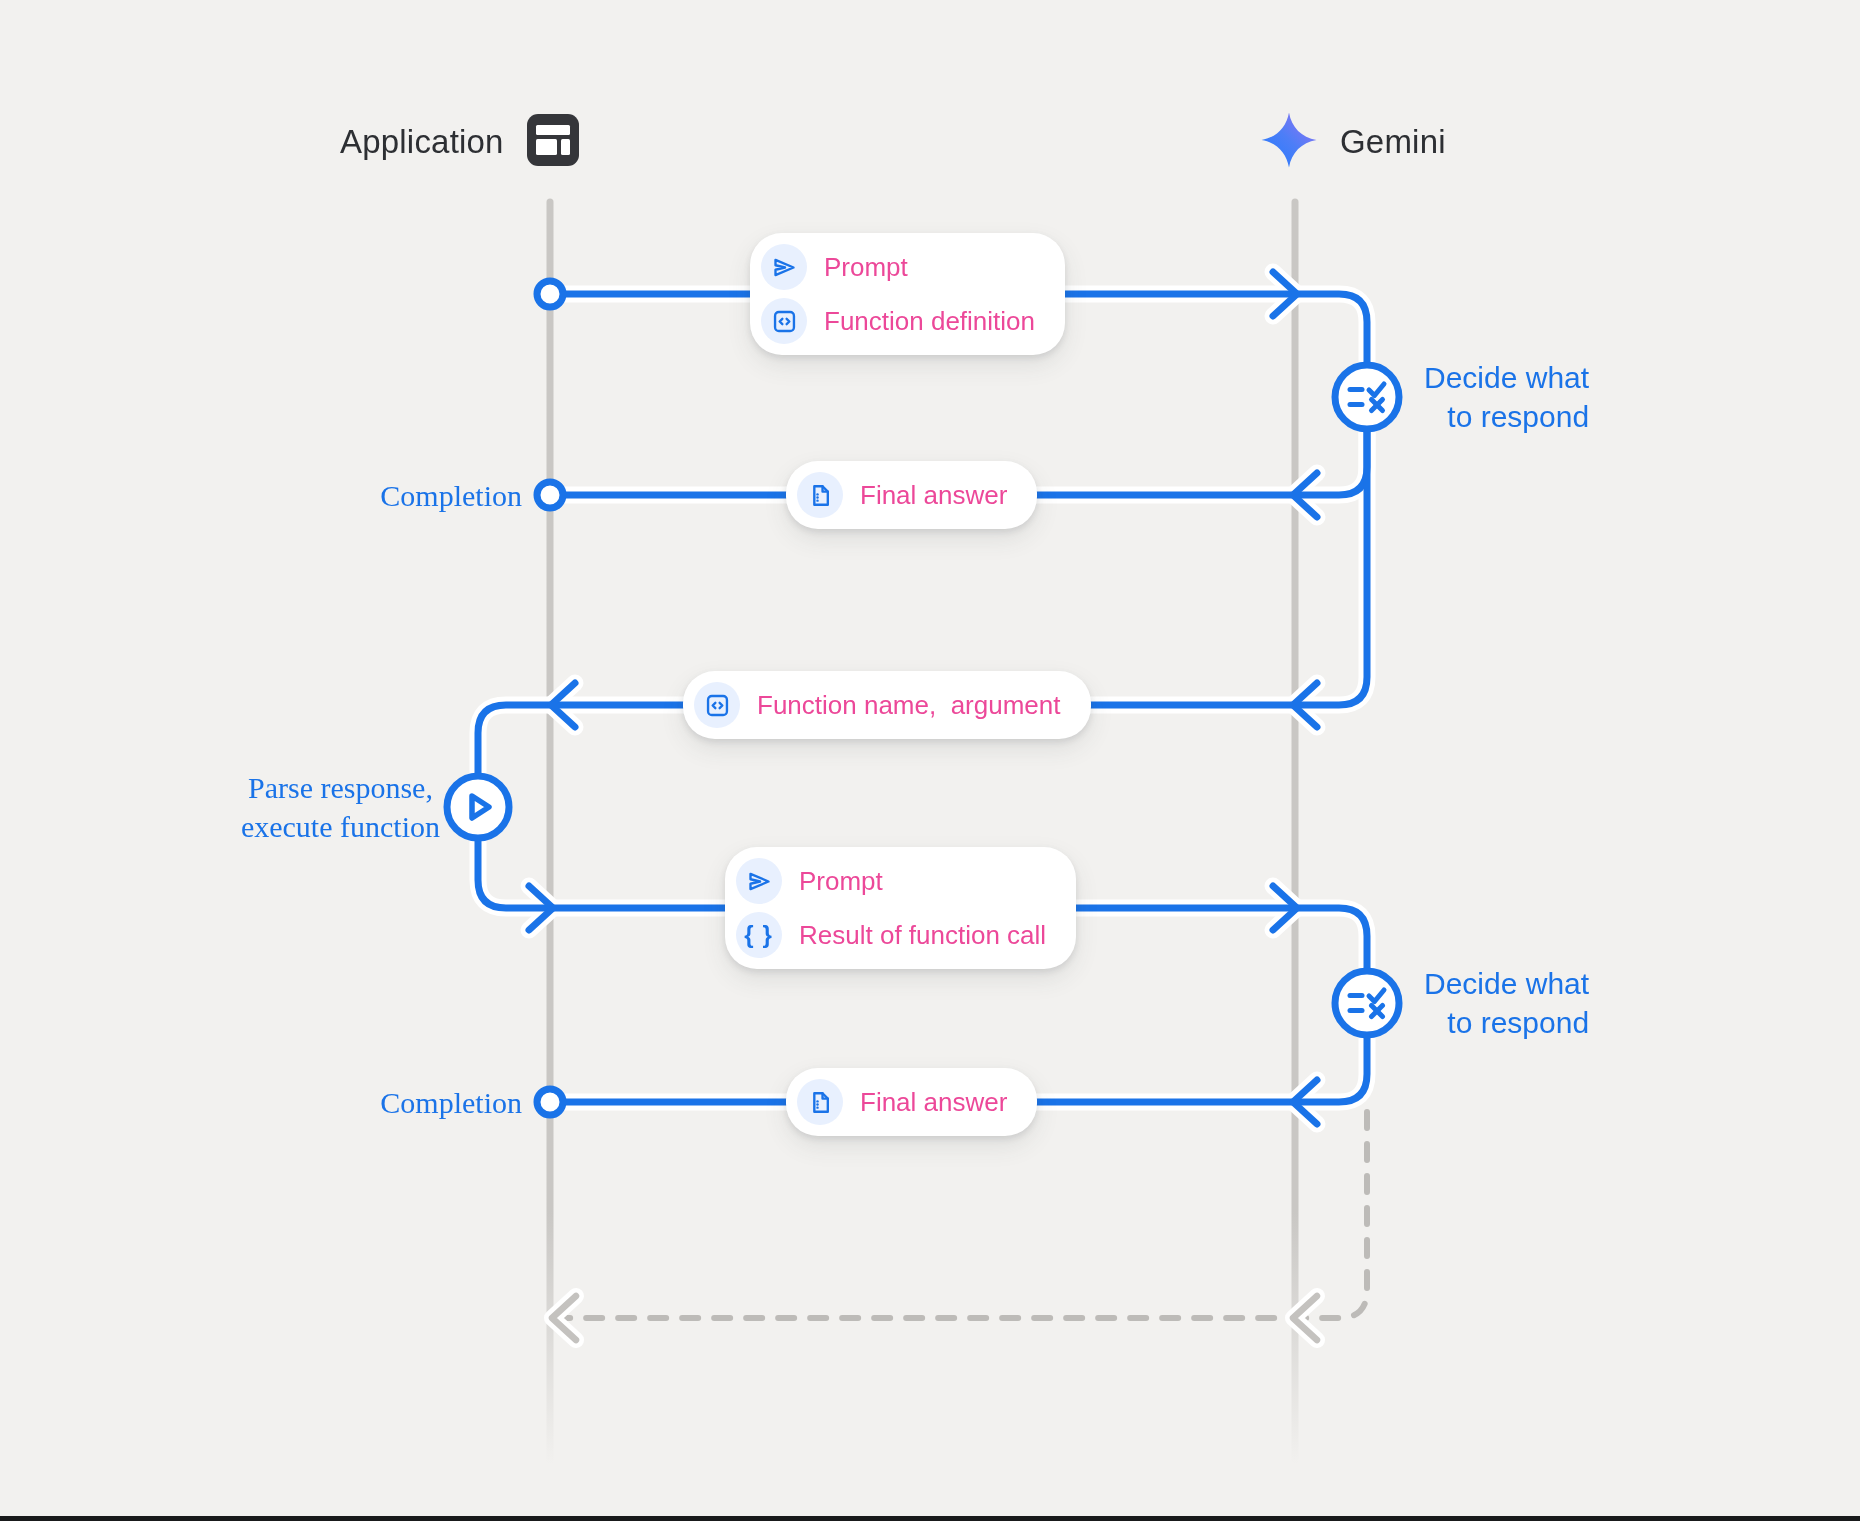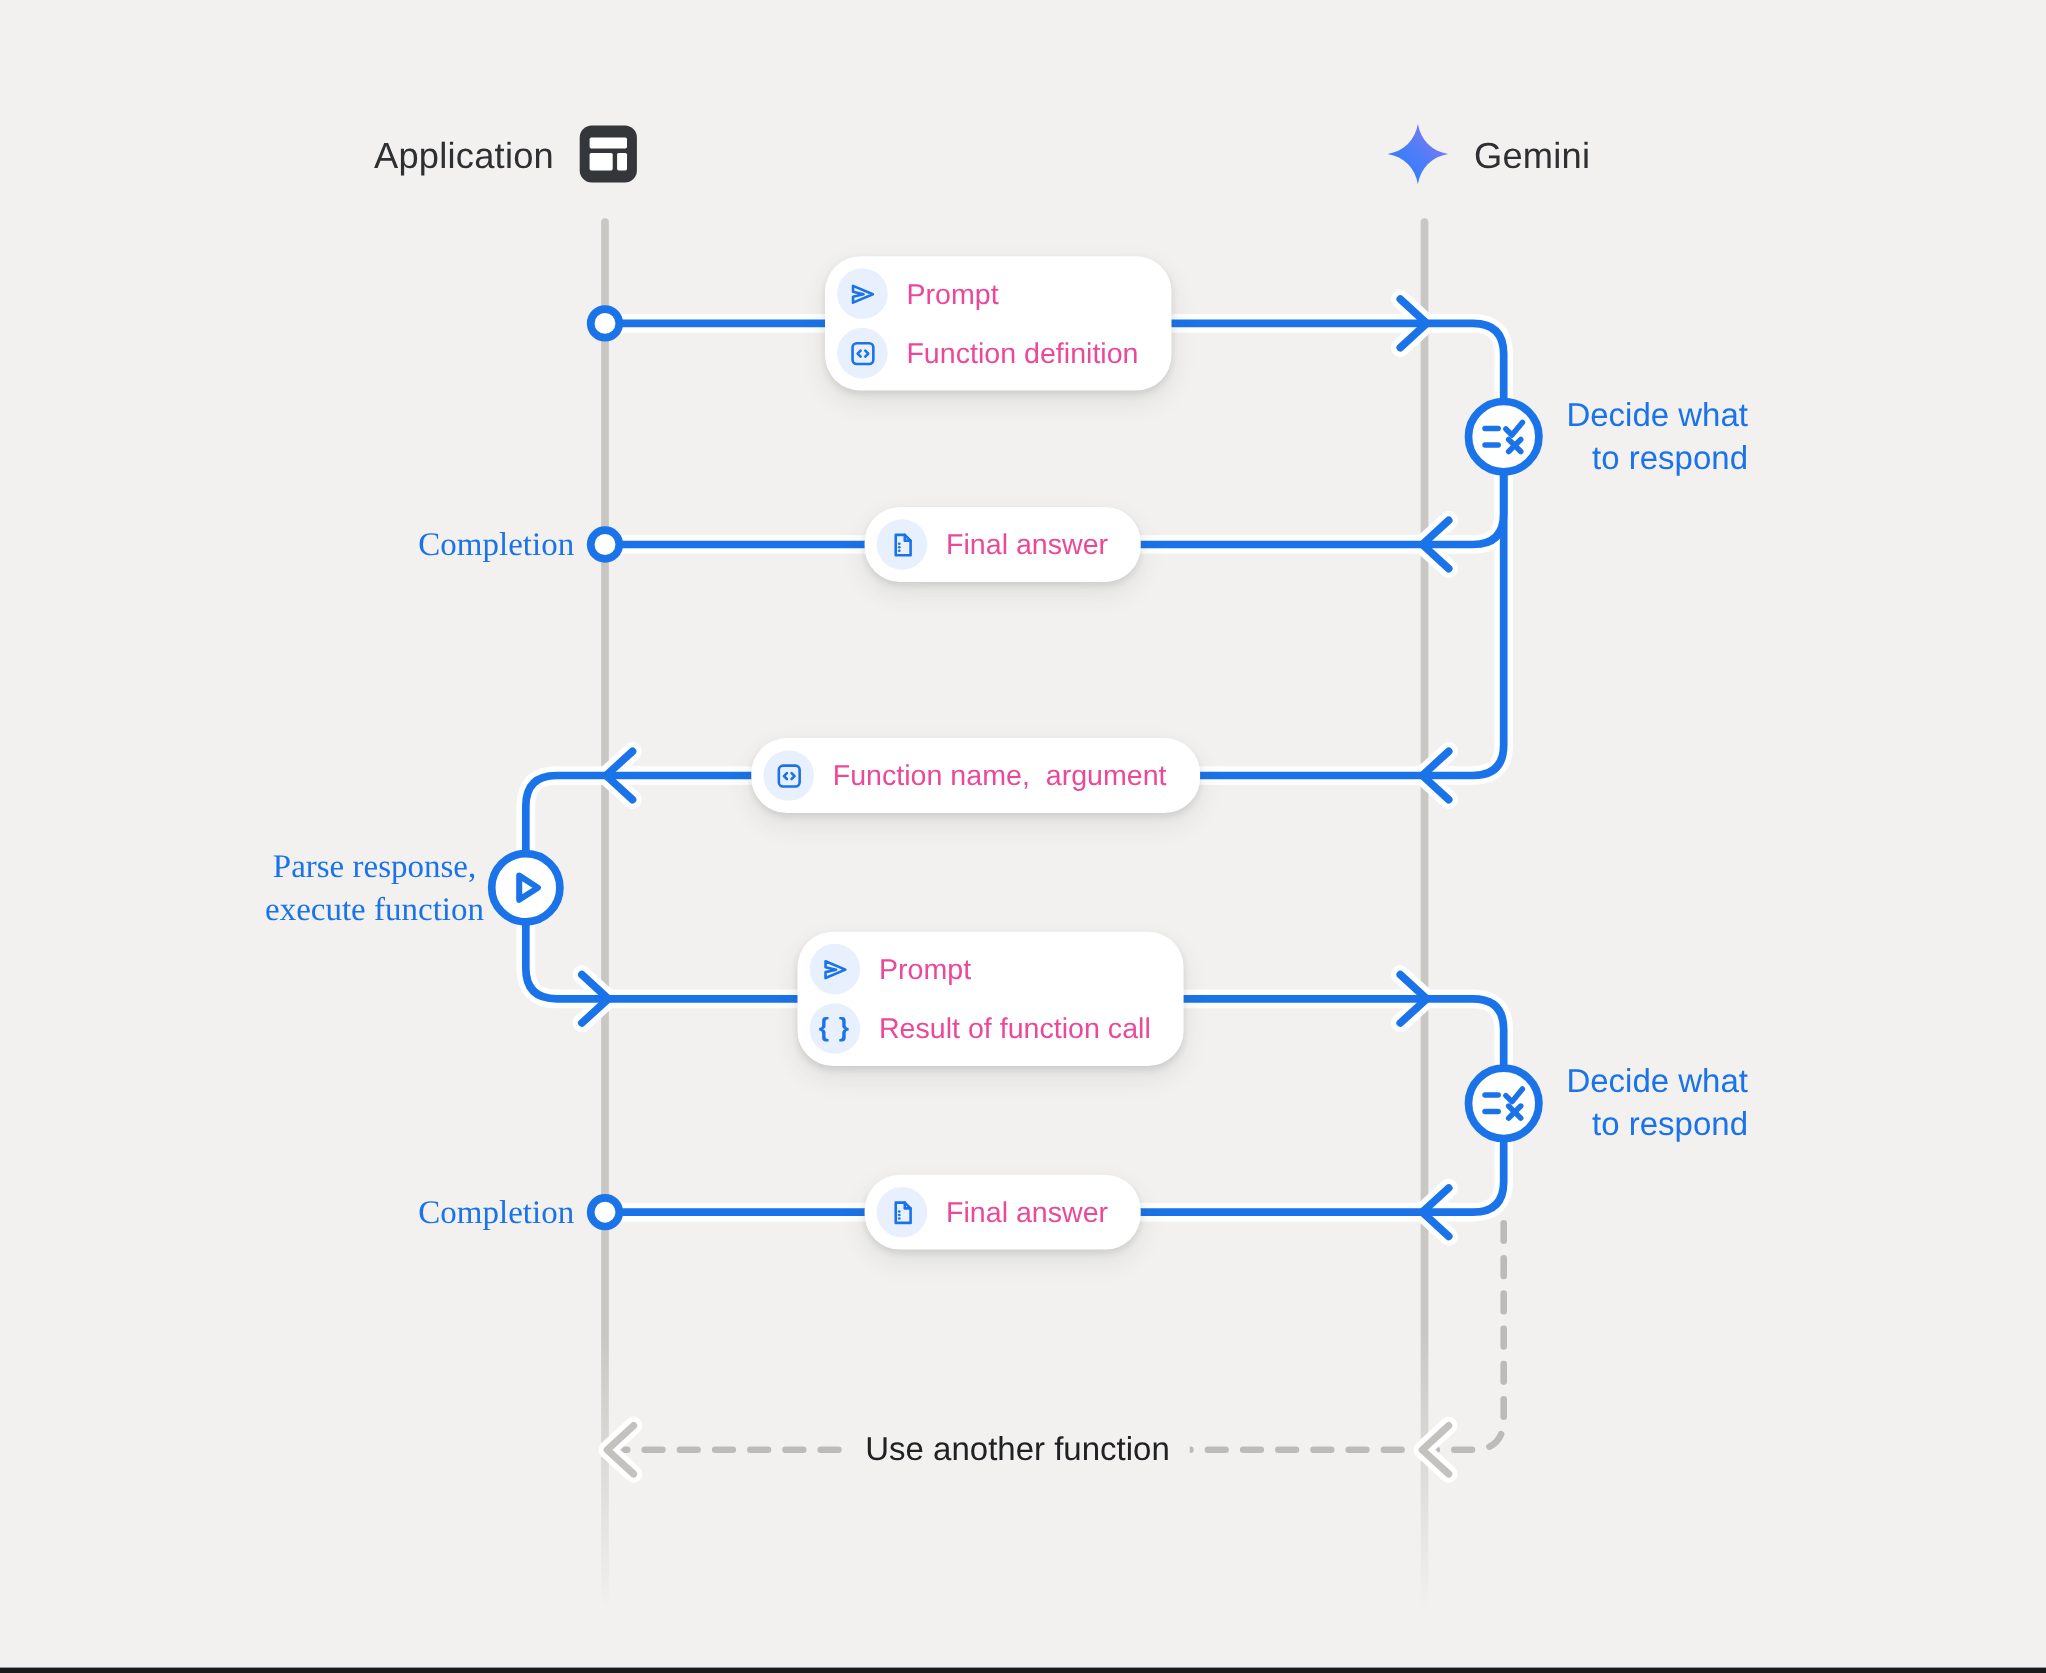--- a/index.html
+++ b/index.html
@@ -245,16 +245,15 @@
     <div>execute function</div>
   </div>
 
   <div class="ann left" style="left:1424px;top:1003px;">
     <div>Decide what</div>
     <div>to respond</div>
   </div>
 
   <div class="ann right" style="right:1338px;top:1102px;">Completion</div>
 
-  <div class="use-another" style="left:925px;top:1318px;">Use another function</div>
 
   <div class="bottom-edge"></div>
 </div>
 
 </body></html>

